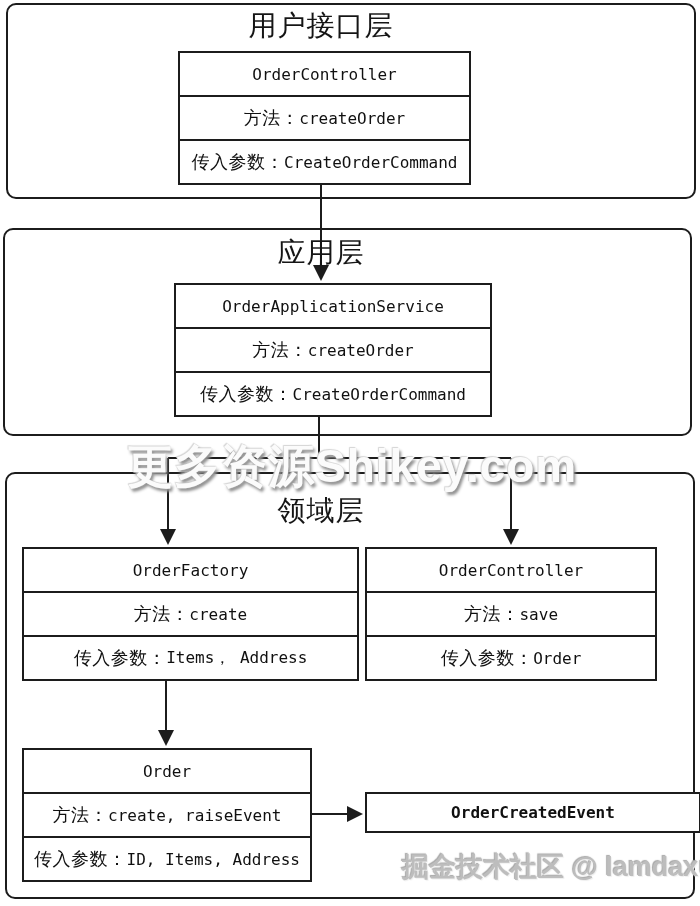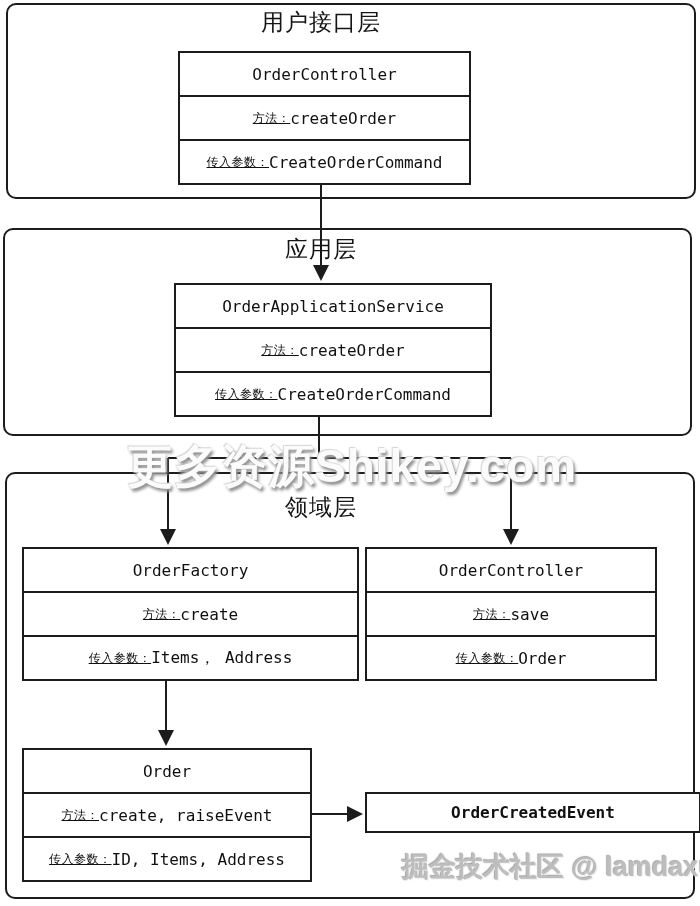--- a/index.html
+++ b/index.html
@@ -20,21 +20,21 @@
     border:2px solid var(--line);border-radius:10px;
     background:transparent;z-index:1;
   }
   .layer-ui{left:6px;top:3px;width:690px;height:196px;}
   .layer-app{left:3px;top:228px;width:689px;height:208px;}
   .layer-domain{left:5px;top:472px;width:690px;height:427px;}
 
   .layer-title{
     position:absolute;left:321px;transform:translateX(-50%);
     font-family:"Liberation Serif","DejaVu Serif",serif;
-    font-size:23px;color:#151515;white-space:nowrap;z-index:6;
+    font-size:28px;color:#151515;white-space:nowrap;z-index:6;
     letter-spacing:1px;
   }
   .title-ui{top:7px;}
   .title-app{top:234px;}
   .title-domain{top:492px;}
 
   
   svg.connectors{position:absolute;inset:0;z-index:4;pointer-events:none;}
   svg.connectors line, svg.connectors path{stroke:var(--line);stroke-width:2;fill:none;}
   svg.connectors polygon{fill:var(--line);stroke:none;}
@@ -45,21 +45,21 @@
     border:2px solid var(--line);background:var(--bg);z-index:5;
   }
   .node .row{
     height:42px;display:flex;align-items:center;justify-content:center;
     border-top:2px solid var(--line);
     font-size:16px;color:#101010;white-space:nowrap;
   }
   .node .row:first-child{border-top:none;}
   .cjk{
     font-family:"Liberation Serif","DejaVu Serif",serif;
-    font-size:12px;letter-spacing:.5px;text-decoration:underline;
+    font-size:18px;letter-spacing:.5px;
   }
   .mono{font-family:"DejaVu Sans Mono","Liberation Mono",monospace;}
 
   .node-controller{left:178px;top:51px;width:293px;}
   .node-appservice{left:174px;top:283px;width:318px;}
   .node-factory{left:22px;top:547px;width:337px;}
   .node-repository{left:365px;top:547px;width:292px;}
   .node-order{left:22px;top:748px;width:290px;}
   .node-createdevent{left:365px;top:792px;width:336px;height:41px;font-weight:bold;}
   .node-createdevent .row{height:37px;}

